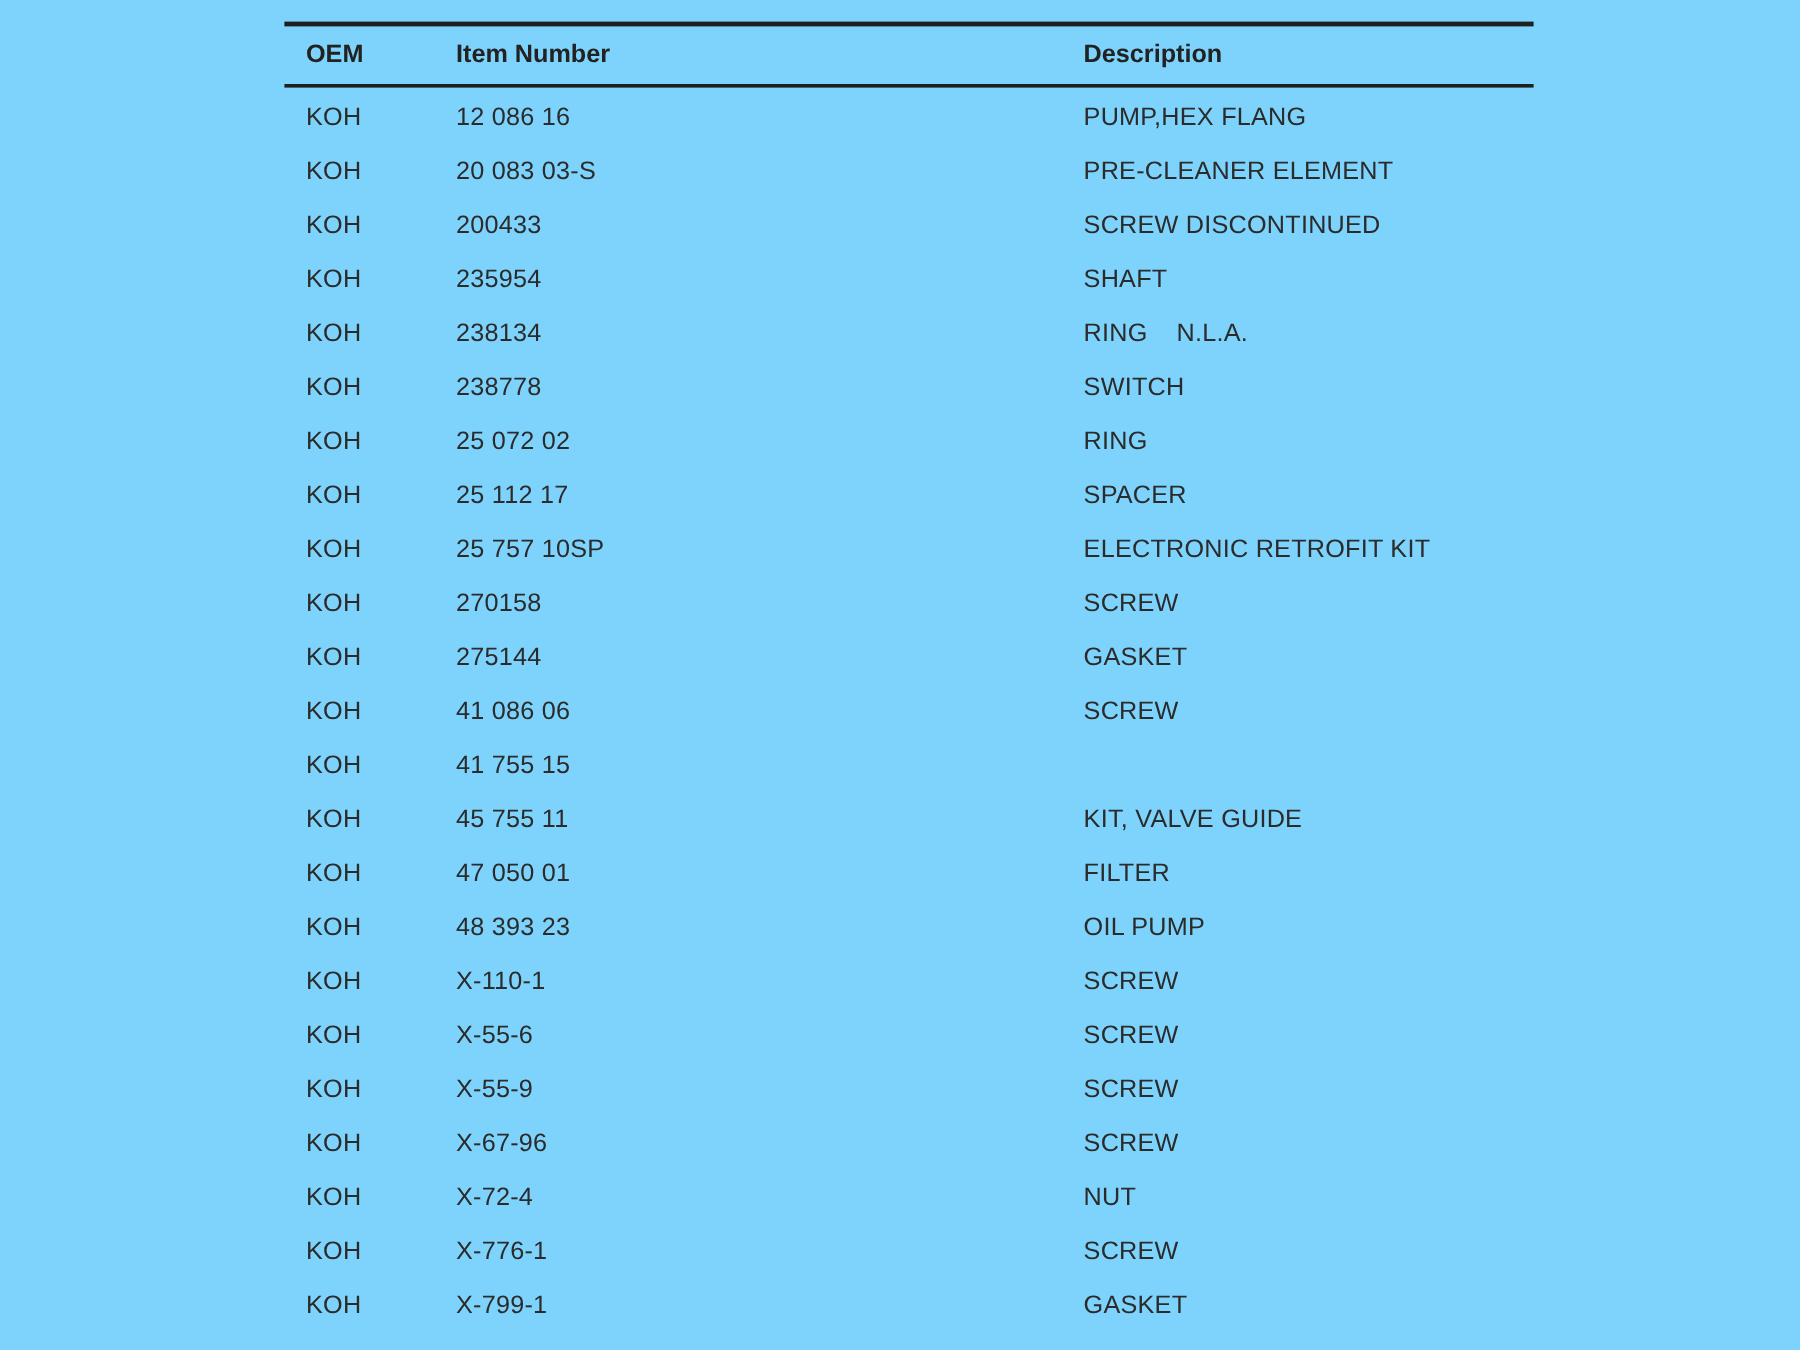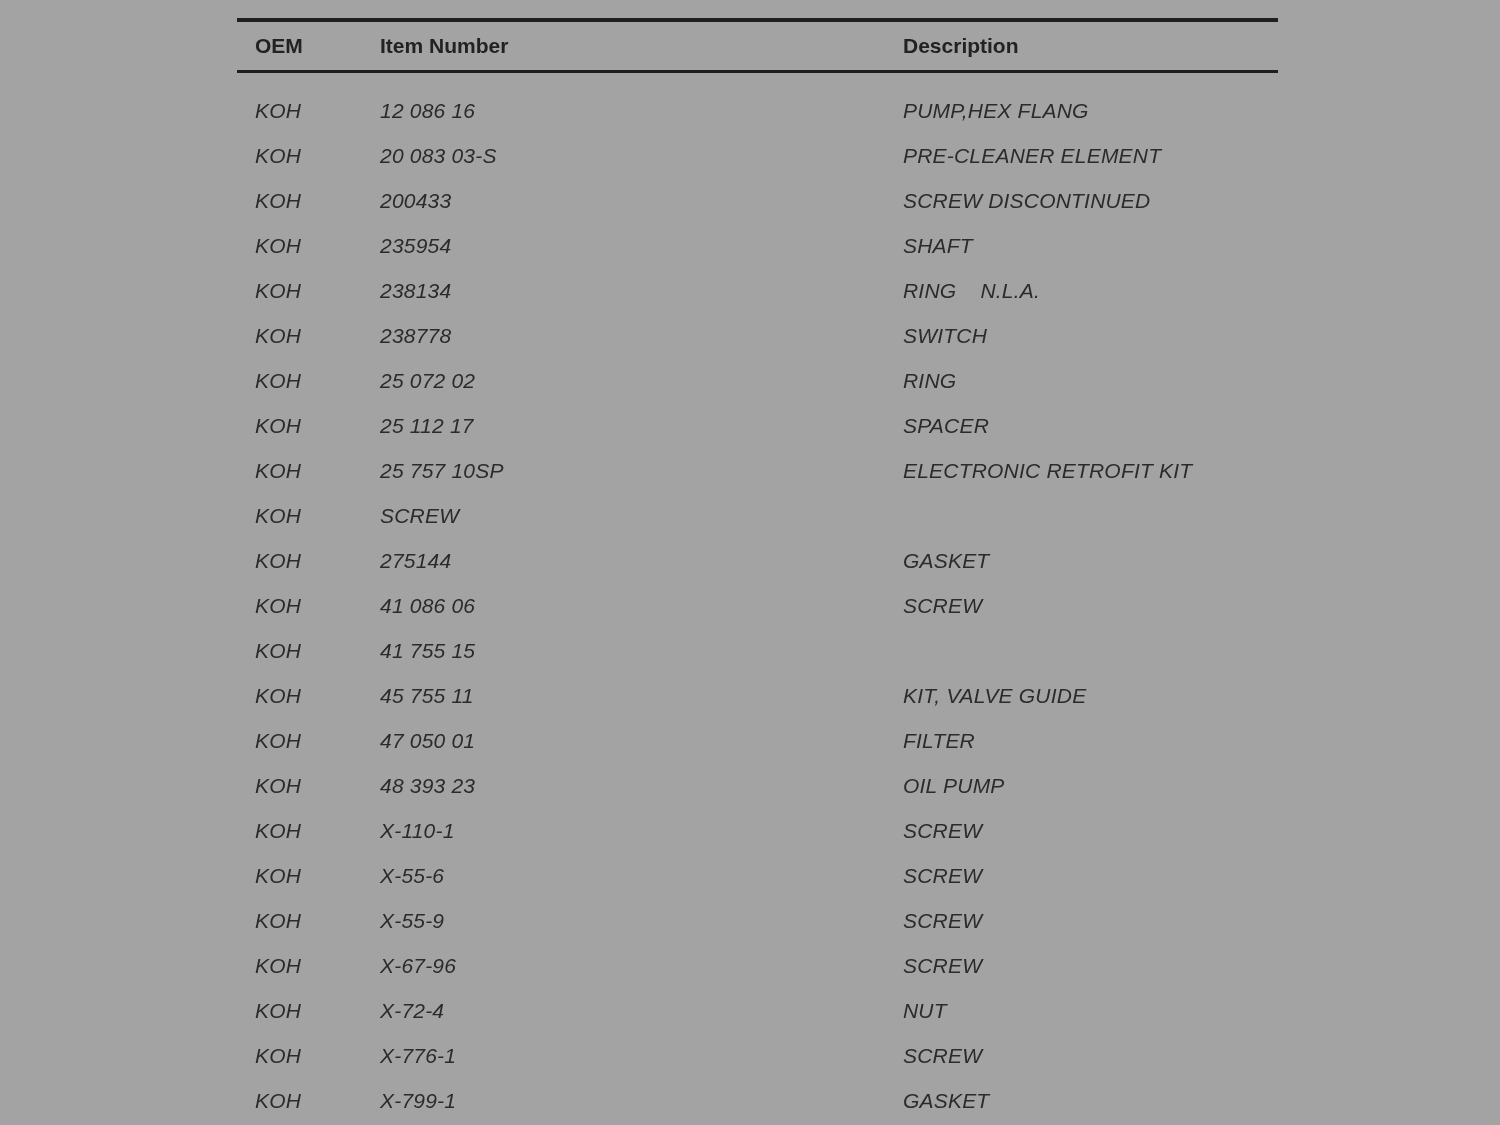--- a/index.html
+++ b/index.html
@@ -4,21 +4,21 @@
 <style>
   html, body {
     margin: 0;
     padding: 0;
     background: #ffffff;
   }
   .page {
     position: relative;
     width: 1500px;
     height: 1125px;
-    background: #a3a3a3;
+    background: #7dd3fc;
     overflow: hidden;
     font-family: "Liberation Sans", sans-serif;
   }
   .parts-table {
     position: absolute;
     left: 237px;
     top: 18px;
     width: 1041px;
     border-top: 4px solid #1f1f1f;
   }
@@ -30,22 +30,21 @@
     align-items: center;
     border-bottom: 3px solid #1f1f1f;
   }
   .th {
     font-size: 21px;
     font-weight: bold;
     color: #222222;
     white-space: pre;
   }
   .tbody {
-    padding-top: 15px;
-    font-style: italic;
+    padding-top: 2px;
   }
   .row {
     display: grid;
     grid-template-columns: 125px 523px 1fr;
     padding-left: 18px;
     height: 45px;
     align-items: center;
   }
   .cell {
     font-size: 21px;
@@ -114,20 +113,21 @@
   </div>
 
   <div class="row">
     <div class="cell">KOH</div>
     <div class="cell">25 757 10SP</div>
     <div class="cell">ELECTRONIC RETROFIT KIT</div>
   </div>
 
   <div class="row">
     <div class="cell">KOH</div>
+    <div class="cell">270158</div>
     <div class="cell">SCREW</div>
   </div>
 
   <div class="row">
     <div class="cell">KOH</div>
     <div class="cell">275144</div>
     <div class="cell">GASKET</div>
   </div>
 
   <div class="row">

